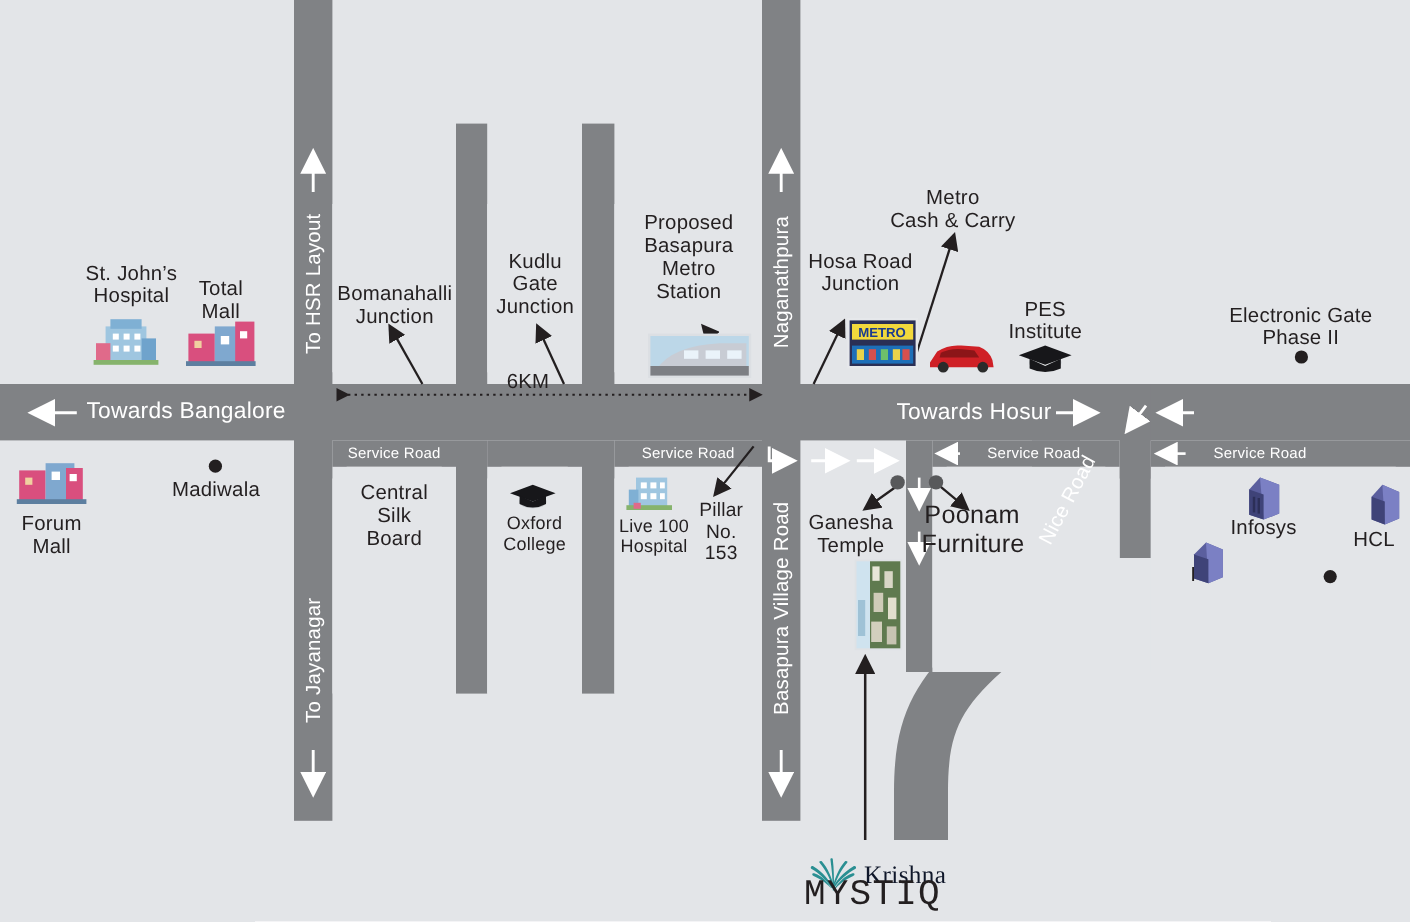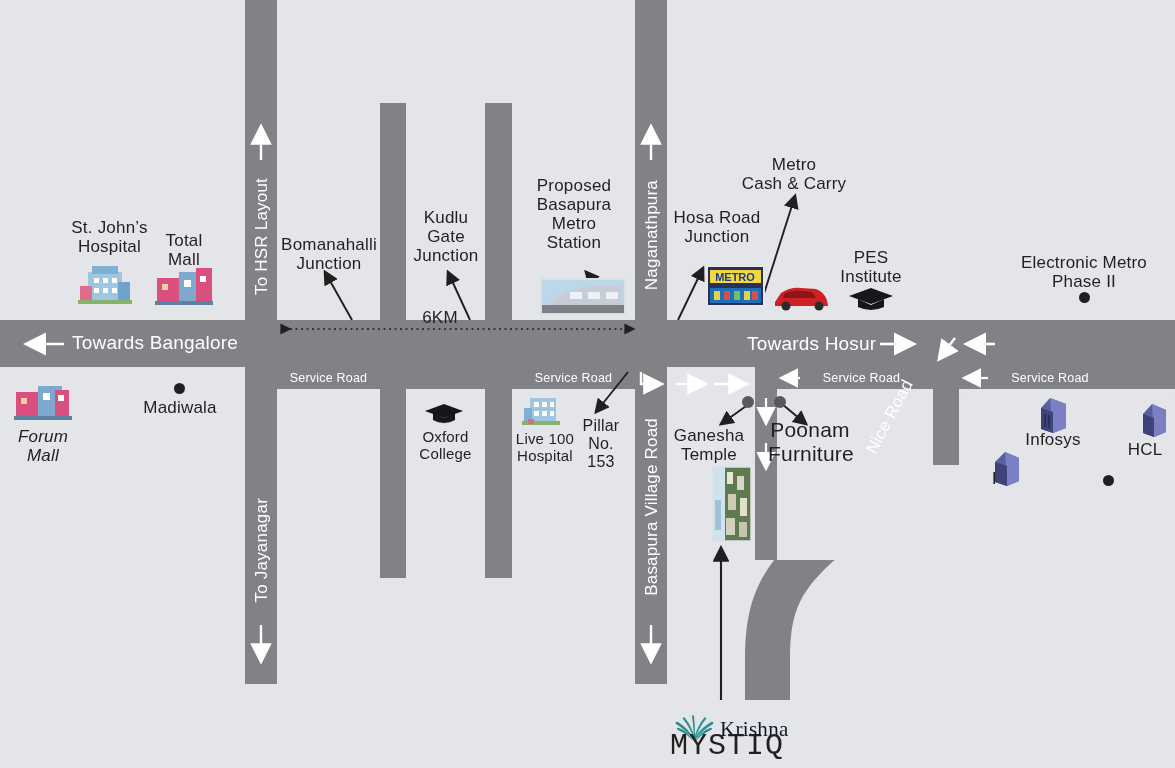--- a/index.html
+++ b/index.html
@@ -235,44 +235,49 @@
   </div>
   <svg class="ov" viewBox="0 0 1175 768">
     <g>
       <ellipse cx="871" cy="302" rx="13" ry="6" fill="#e8eaec" stroke="#bfc3c7" stroke-width="1"></ellipse>
       <path d="M871 288 L893 296 L871 304 L849 296 Z" fill="#17171a"></path>
       <path d="M858 299 L858 307 Q871 313 884 307 L884 299 L871 305 Z" fill="#17171a"></path>
     </g>
   </svg>
 
   <div class="lbl dark ctr" style="left:1012px;top:253px;width:144px;font-size:17px;">
-    <div>Electronic Metro</div>
+    <div>Electronic Gate</div>
     <div>Phase II</div>
   </div>
   <div class="dot" style="left:1079px;top:292px;"></div>
 
-  <div class="lbl dark ctr" style="left:8px;top:427px;width:70px;font-size:17px;font-style:italic;">
+  <div class="lbl dark ctr" style="left:8px;top:427px;width:70px;font-size:17px;">
     <div>Forum</div>
     <div>Mall</div>
   </div>
   <svg class="ov" viewBox="0 0 1175 768">
     <g>
       <rect x="16" y="392" width="22" height="27" fill="#d94f7e"></rect>
       <rect x="38" y="386" width="24" height="33" fill="#7fa8cf"></rect>
       <rect x="55" y="390" width="14" height="29" fill="#d94f7e"></rect>
       <rect x="21" y="398" width="6" height="6" fill="#f0d0a0"></rect>
       <rect x="43" y="393" width="7" height="7" fill="#fff"></rect>
       <rect x="58" y="395" width="6" height="6" fill="#fff"></rect>
       <rect x="14" y="416" width="58" height="4" fill="#5d7fa0"></rect>
     </g>
   </svg>
 
   <div class="lbl dark ctr" style="left:125px;top:398px;width:110px;font-size:17px;">Madiwala</div>
   <div class="dot" style="left:174px;top:383px;"></div>
 
+  <div class="lbl dark ctr" style="left:277px;top:401px;width:103px;font-size:17px;">
+    <div>Central</div>
+    <div>Silk</div>
+    <div>Board</div>
+  </div>
 
   <div class="lbl dark ctr" style="left:406px;top:429px;width:79px;font-size:15px;">
     <div>Oxford</div>
     <div>College</div>
   </div>
   <svg class="ov" viewBox="0 0 1175 768">
     <g>
       <ellipse cx="444" cy="418" rx="11" ry="5" fill="#e8eaec" stroke="#bfc3c7" stroke-width="1"></ellipse>
       <path d="M444 404 L463 411 L444 418 L425 411 Z" fill="#17171a"></path>
       <path d="M433 413 L433 420 Q444 426 455 420 L455 413 L444 418 Z" fill="#17171a"></path>

